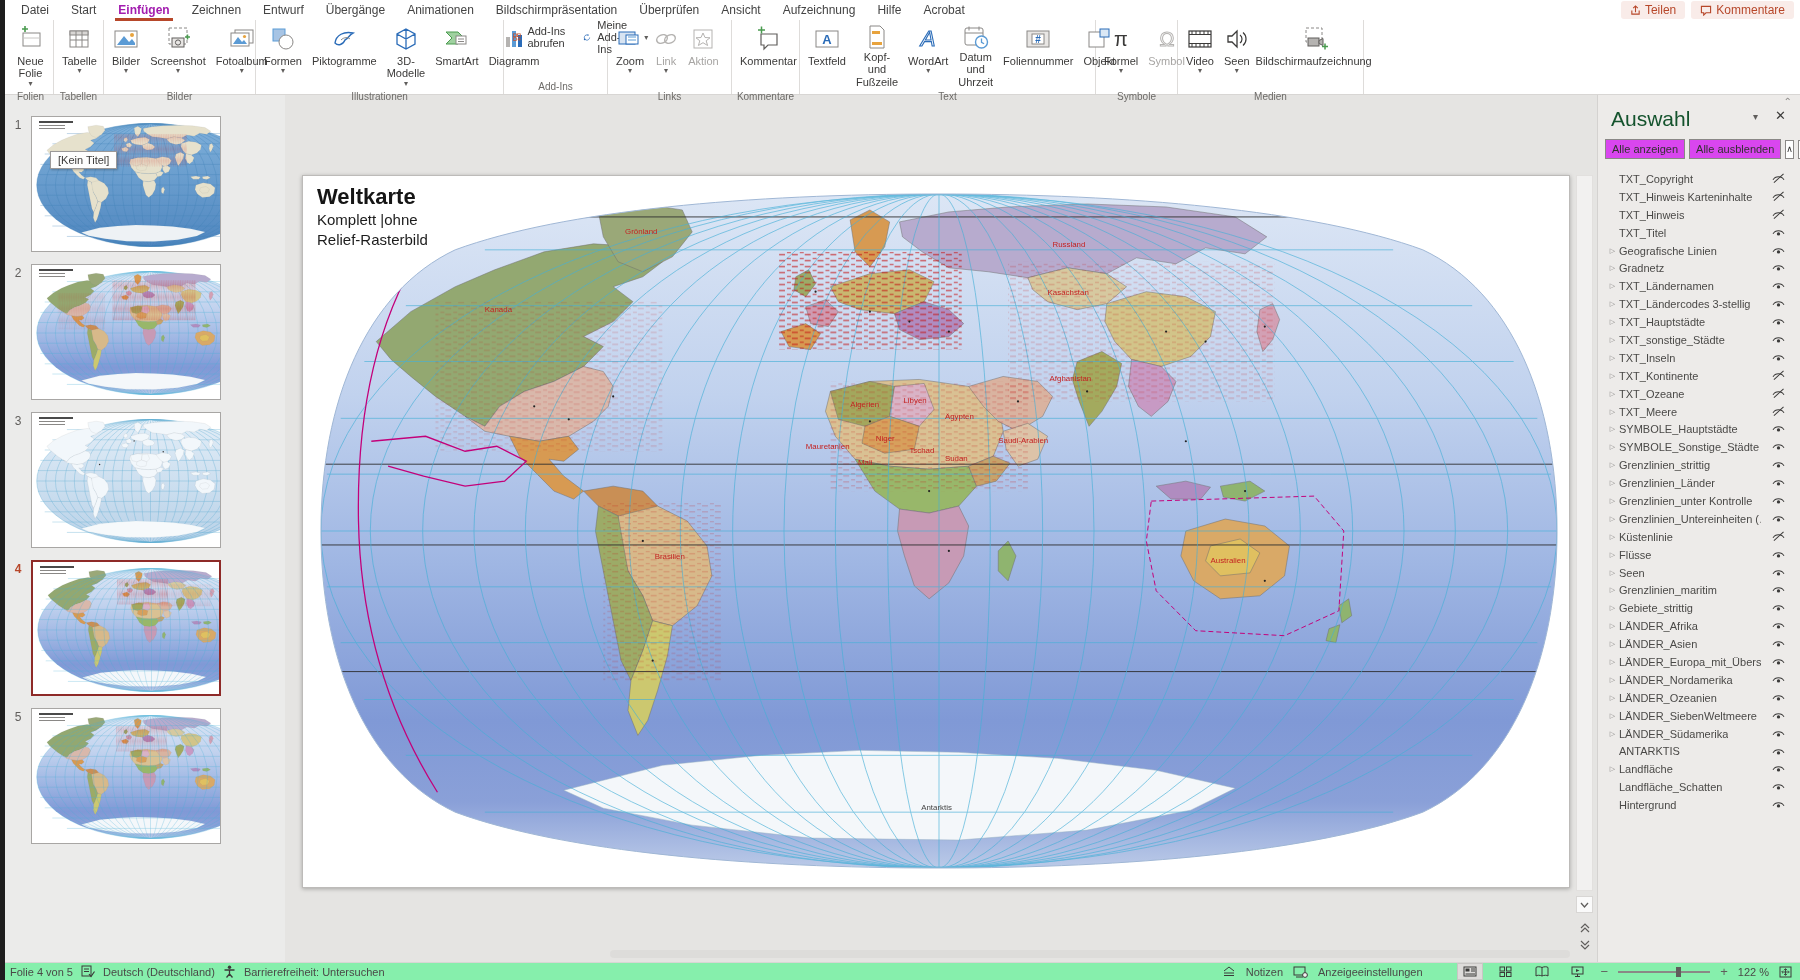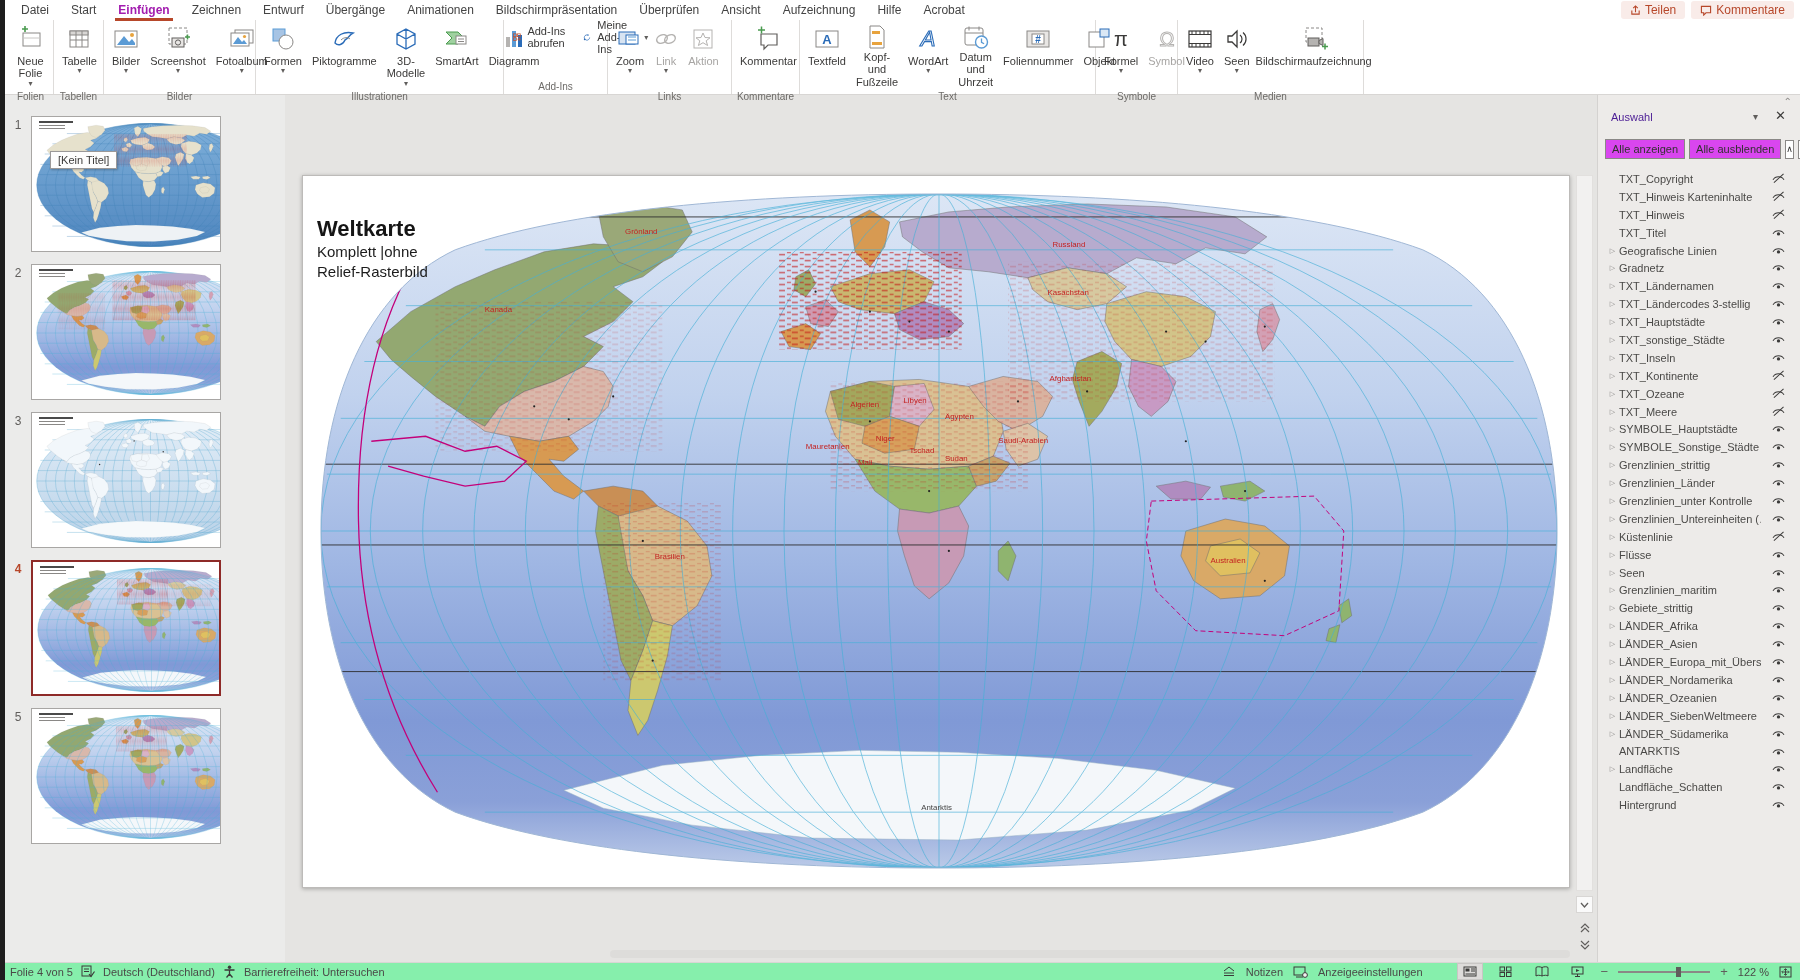--- a/index.html
+++ b/index.html
@@ -47,35 +47,35 @@
   .minititle { position:absolute; left:7px; top:4px; width:34px; }
   .minititle i { display:block; height:2px; background:#4a4a4a; margin-bottom:2px; }
   .minititle i + i { width:75%; background:#8a8886; height:1px; }
   .keintitel { position:absolute; left:18px; top:34px; background:#fdfdfd; border:1px solid #9a9898;
     font-size:11px; color:#3b3a39; padding:2px 7px; box-shadow:1px 1px 2px rgba(0,0,0,.25); }
 
   
   #slide { left:302px; top:175px; width:1268px; height:713px; background:#ffffff;
     border:1px solid #bdbbb9; box-shadow:0 1px 4px rgba(0,0,0,.28); }
   #map { position:absolute; left:14px; top:16px; width:1244px; height:678px; }
-  #slide-title { position:absolute; left:14px; top:8px; z-index:5;margin-top:32px; }
+  #slide-title { position:absolute; left:14px; top:8px; z-index:5; }
   #slide-title .t1 { font-size:22px; font-weight:bold; color:#151515; }
   #slide-title .t2 { font-size:15px; color:#1c1c1c; line-height:1.35; }
 
   
   #vscroll { left:1576px; top:175px; width:17px; height:716px; background:#f2f1f0; border:1px solid #e2e0de; }
   .scbtn { position:absolute; left:1576px; width:17px; height:17px; background:#fafafa; border:1px solid #d8d6d4;
     display:flex; align-items:center; justify-content:center; }
   .scbtn svg { display:block; }
   #hscroll { left:610px; top:950px; width:960px; height:8px; background:#dddcda; border-radius:4px; }
 
   
   #pane { left:1597px; top:95px; width:203px; height:867px; background:#edebe9; border-left:1px solid #d4d2d0; }
   #pane-title-row { position:relative; height:40px; padding:12px 10px 0 13px; }
-  #pane-title { font-size:11px; color:#4c1d95; }
+  #pane-title { font-size:21px; color:#14532d; }
   #pane-caret { position:absolute; right:42px; top:16px; font-size:10px; color:#605e5c; }
   #pane-close { position:absolute; right:14px; top:13px; font-size:13px; color:#3b3a39; }
   #pane-btns { display:flex; gap:4px; padding:4px 5px 6px 7px; align-items:center; }
   .panebtn { background:#d946ef; border:1px solid #8a8886; font-size:11px; color:#323130;
     padding:3px 6px; white-space:nowrap; }
   .minibtn { background:#ffffff; border:1px solid #8a8886; width:15px; height:19px;
     font-size:9px; display:flex; align-items:center; justify-content:center; color:#323130; }
   #sel-list { padding-top:5px; }
   .sel-row { position:relative; height:17.9px; display:flex; align-items:center; }
   .tri { width:13px; margin-left:8px; font-size:7px; color:#8a8886; text-align:center; }

